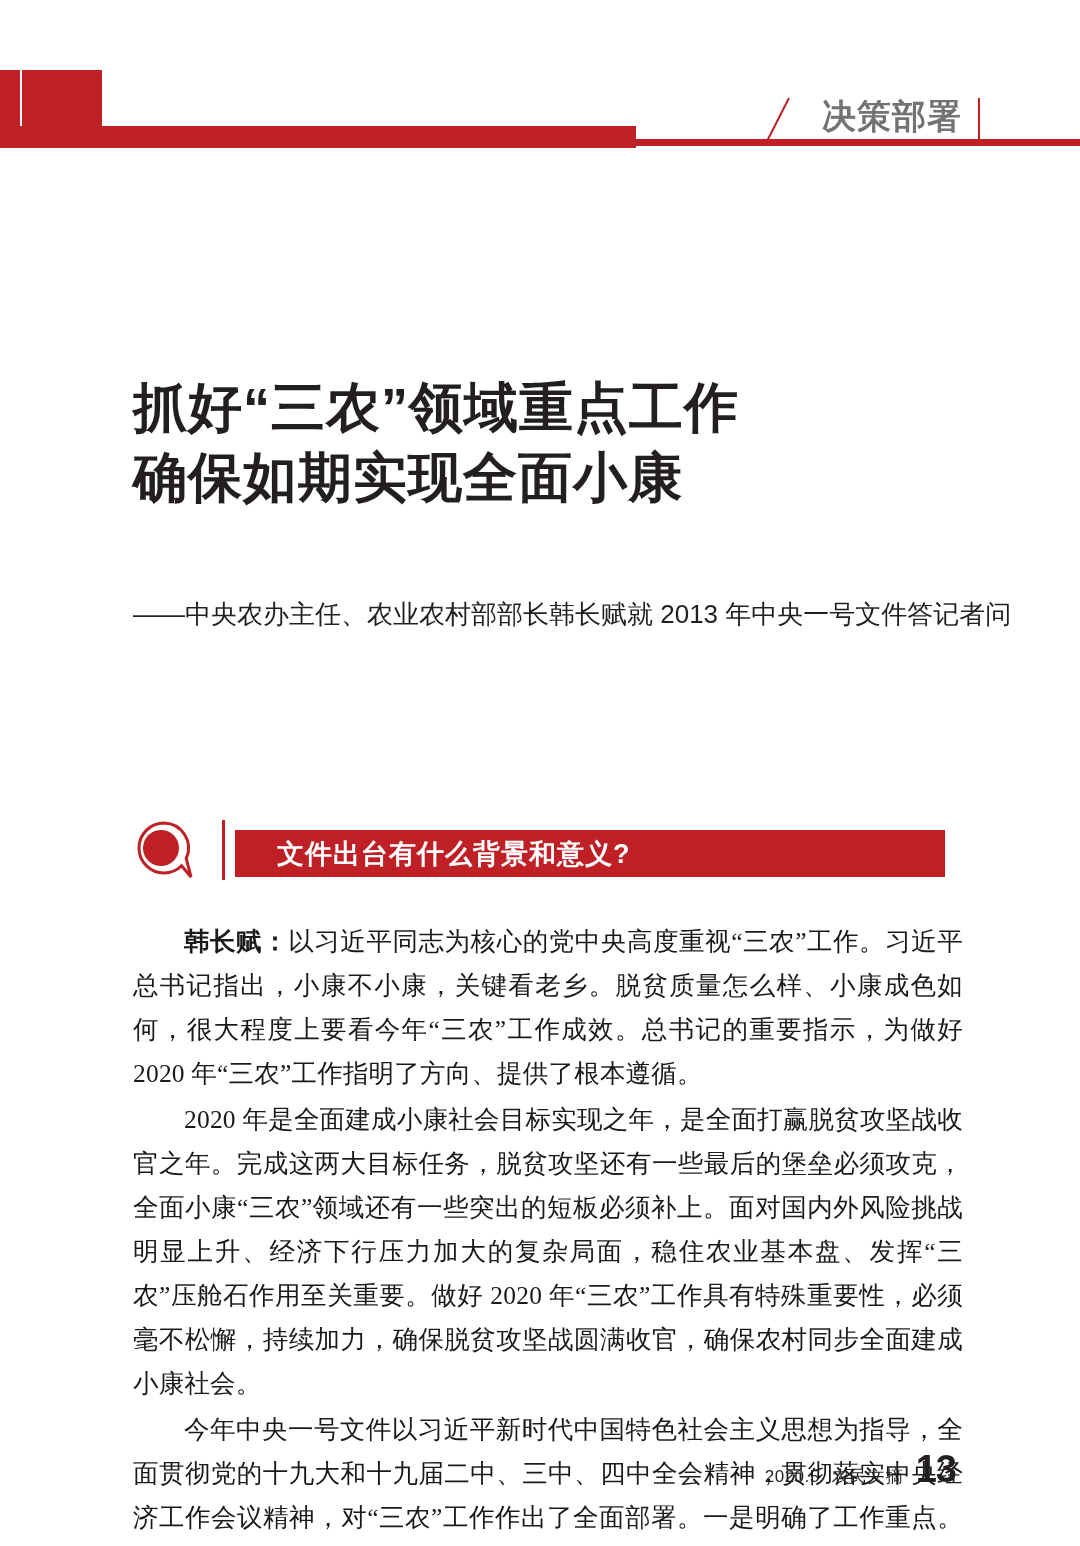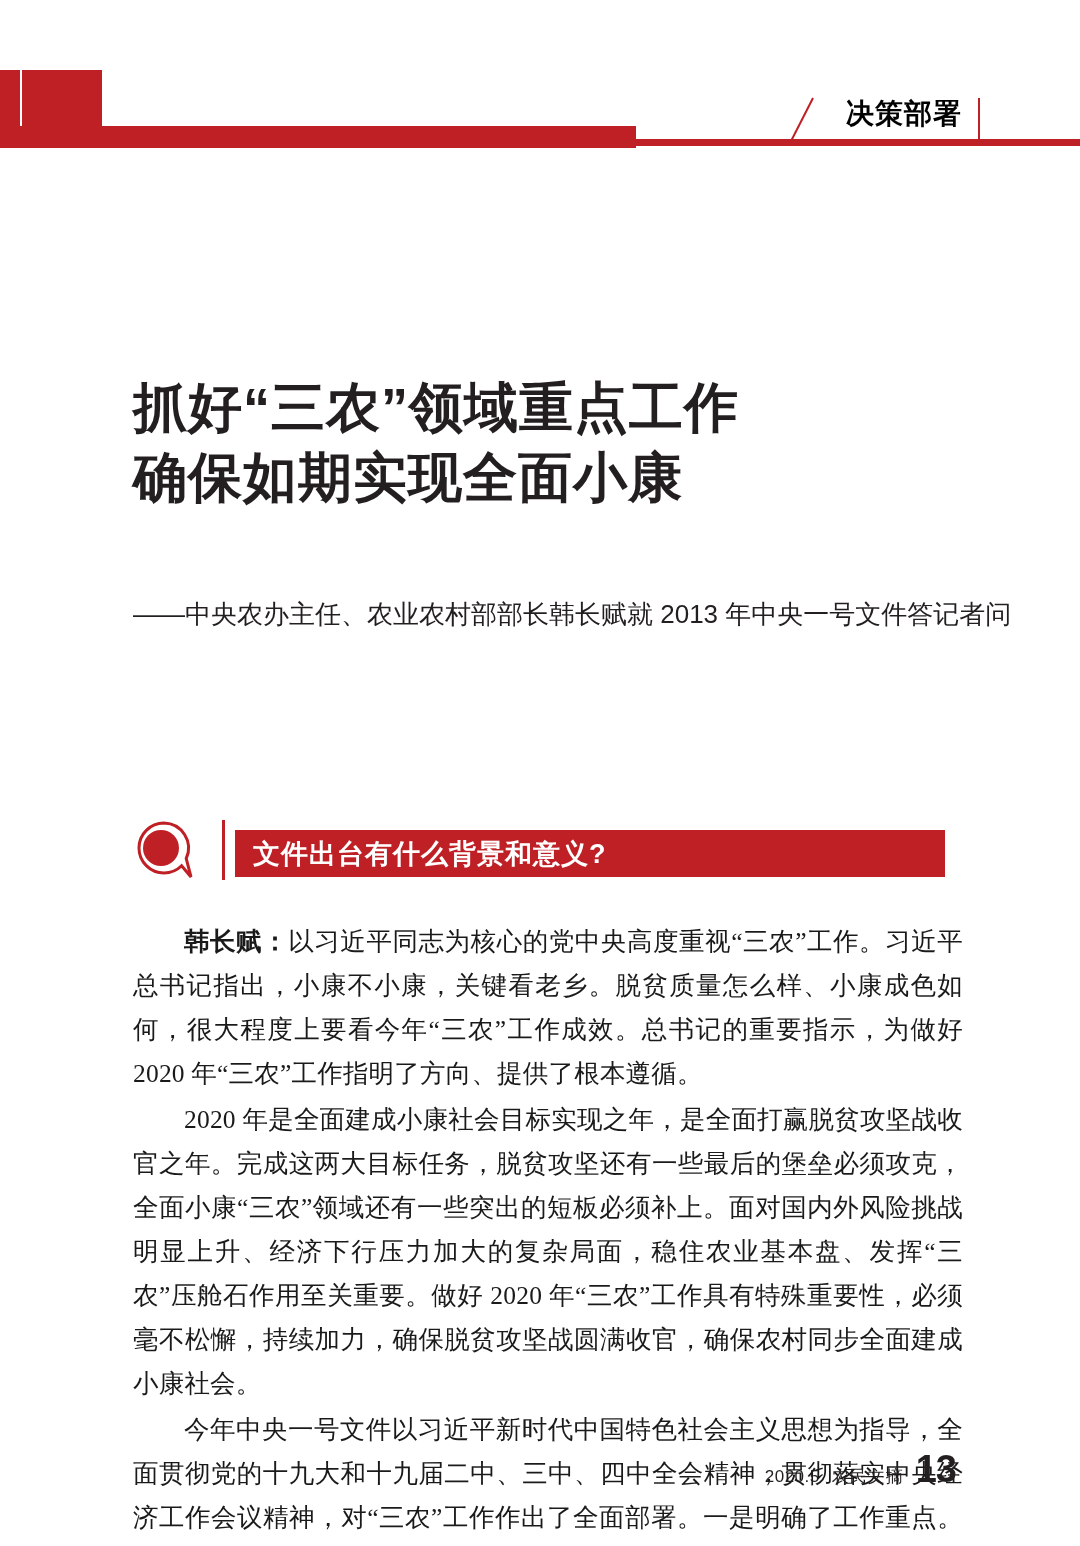--- a/index.html
+++ b/index.html
@@ -70,24 +70,24 @@
     position: absolute;
     left: -34px;
     top: 2px;
     width: 2px;
     height: 48px;
     background: #bf2026;
     transform: rotate(27deg);
     transform-origin: top center;
   }
   .mast-label {
-    font-family: Liberation Mono, monospace;
-    font-size: 28px;
-    font-weight: 700;
-    color: #000000;
+    font-family: Liberation Sans, sans-serif;
+    font-size: 34px;
+    font-weight: 700;
+    color: #737373;
     letter-spacing: 1px;
     line-height: 40px;
     white-space: nowrap;
   }
   .mast-tick {
     position: absolute;
     right: -18px;
     top: 2px;
     width: 2px;
     height: 44px;
@@ -156,21 +156,21 @@
     background: #bf2026;
     display: flex;
     align-items: center;
   }
   .section-banner-text {
     font-family: "Liberation Sans", "DejaVu Sans", sans-serif;
     font-size: 27px;
     font-weight: 700;
     color: #ffffff;
     letter-spacing: 1px;
-    padding-left: 18px;
+    padding-left: 42px;
     white-space: nowrap;
   }
 
   
   .body-copy {
     position: absolute;
     left: 133px;
     top: 920px;
     width: 830px;
   }

